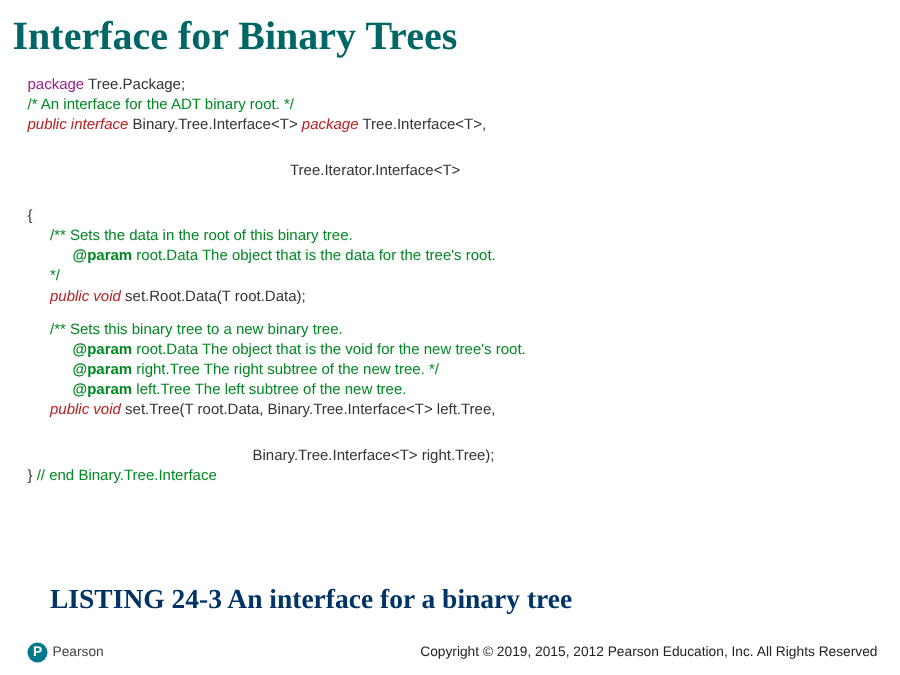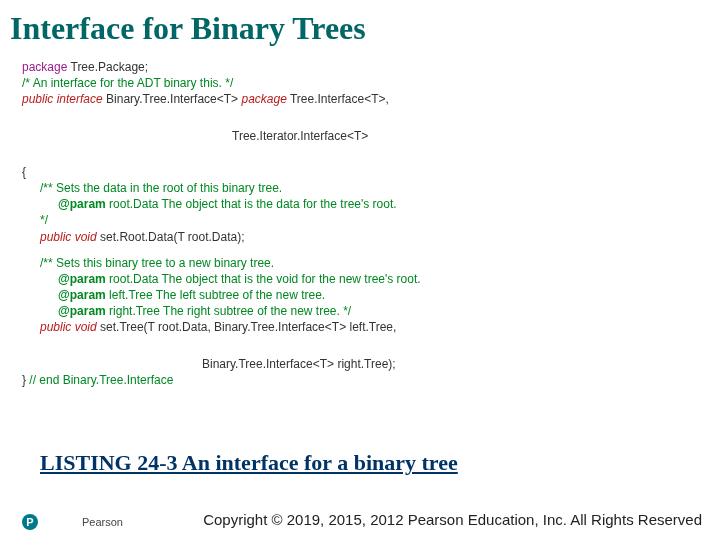--- a/index.html
+++ b/index.html
@@ -34,29 +34,28 @@
   .indent2 { padding-left: 36px; display: block; }
   .center-line { padding-left: 210px; display: block; }
   .center-line2 { padding-left: 180px; display: block; }
   .listing {
     font-family: "Times New Roman", Times, serif;
     font-size: 22px;
     font-weight: bold;
     color: #003366;
     position: absolute;
     left: 40px;
-    bottom: 64px;
-    text-decoration: underline;
+    bottom: 48px;
   }
   .footer {
     position: absolute;
     bottom: 12px;
     right: 18px;
     font-family: Arial, Helvetica, sans-serif;
-    font-size: 15px;
+    font-size: 11px;
     color: #222;
   }
   .logo {
     position: absolute;
     bottom: 10px;
     left: 22px;
     display: flex;
     align-items: center;
     gap: 4px;
   }
@@ -65,34 +64,33 @@
     background: #007a8a;
     color: #fff;
     font-size: 11px;
     font-weight: bold;
     display: flex; align-items: center; justify-content: center;
   }
   .logo-text {
     font-family: Arial, Helvetica, sans-serif;
     font-size: 11px;
     color: #444;
-    margin-left: 40px;
   }
   .spacer { height: 10px; }
 </style>
 </head>
 <body>
 
 <div class="title">Interface for Binary Trees</div>
 
 <div class="code-block">
   <div>
     <span class="kw-pkg">package</span><span class="ident"> Tree.Package;</span>
   </div>
-  <div class="cmt">/*   An interface for the ADT binary this. */</div>
+  <div class="cmt">/*   An interface for the ADT binary root. */</div>
   <div>
     <span class="kw-blue">public interface</span><span class="ident"> Binary.Tree.Interface&lt;T&gt; </span><span class="kw-blue">package</span><span class="ident"> Tree.Interface&lt;T&gt;,</span>
   </div>
   <span class="center-line ident">Tree.Iterator.Interface&lt;T&gt;</span>
   <div class="ident">{</div>
 
   <span class="indent1 cmt">/** Sets the data in the root of this binary tree.</span>
   <span class="indent2">
     <span class="cmt-bold">@param</span><span class="cmt"> root.Data  The object that is the data for the tree's root.</span>
   </span>
@@ -101,24 +99,24 @@
     <span class="kw-blue">public void</span><span class="ident"> set.Root.Data(T root.Data);</span>
   </span>
 
   <div class="spacer"></div>
 
   <span class="indent1 cmt">/** Sets this binary tree to a new binary tree.</span>
   <span class="indent2">
     <span class="cmt-bold">@param</span><span class="cmt"> root.Data   The object that is the void for the new tree's root.</span>
   </span>
   <span class="indent2">
-    <span class="cmt-bold">@param</span><span class="cmt"> left.Tree   The left subtree of the new tree.</span>
+    <span class="cmt-bold">@param</span><span class="cmt"> right.Tree  The right subtree of the new tree. */</span>
   </span>
   <span class="indent2">
-    <span class="cmt-bold">@param</span><span class="cmt"> right.Tree  The right subtree of the new tree. */</span>
+    <span class="cmt-bold">@param</span><span class="cmt"> left.Tree   The left subtree of the new tree.</span>
   </span>
   <span class="indent1">
     <span class="kw-blue">public void</span><span class="ident"> set.Tree(T root.Data, Binary.Tree.Interface&lt;T&gt; left.Tree,</span>
   </span>
   <span class="center-line2 ident">Binary.Tree.Interface&lt;T&gt; right.Tree);</span>
   <div>
     <span class="ident">} </span><span class="cmt">// end Binary.Tree.Interface</span>
   </div>
 </div>
 

